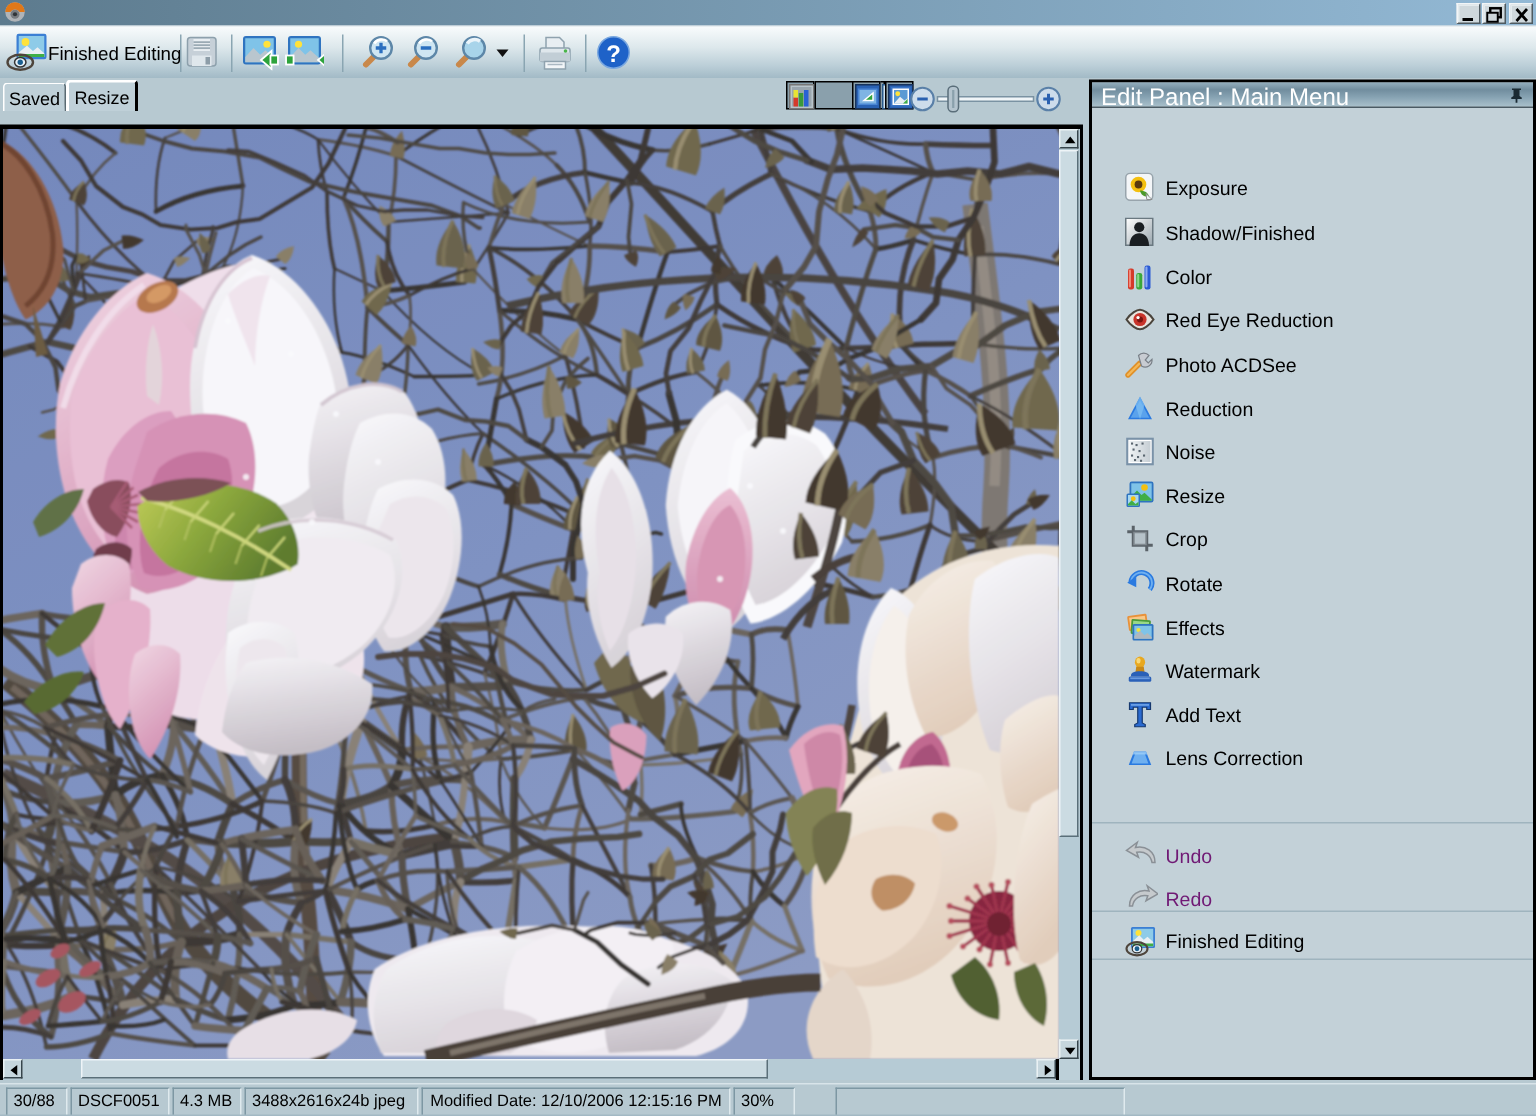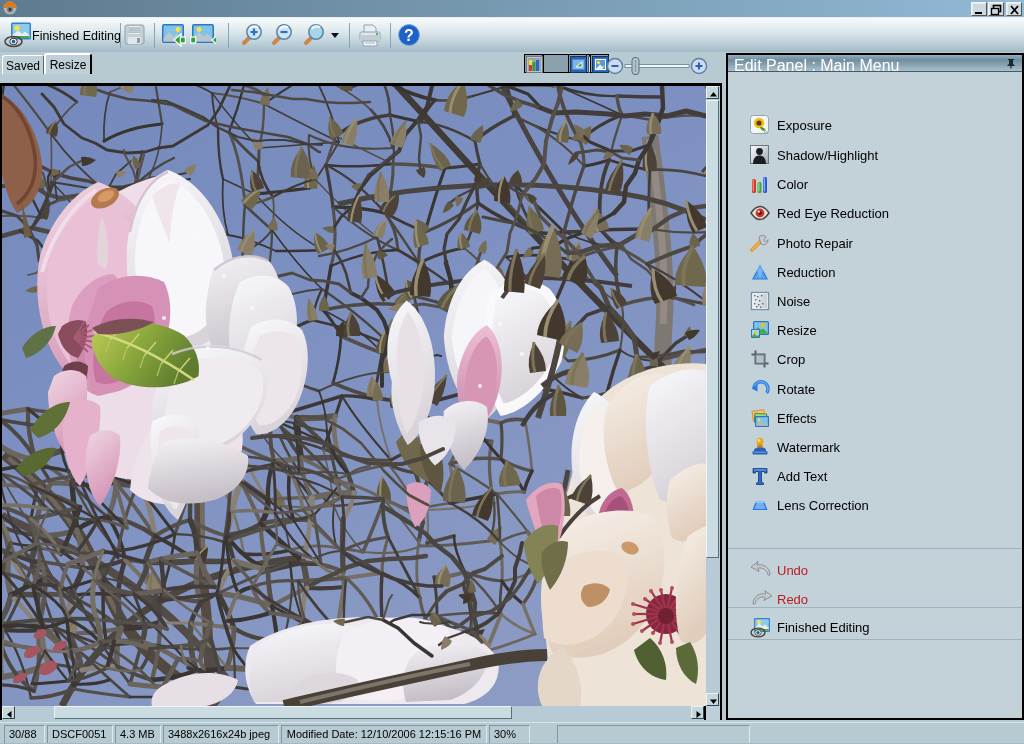--- a/index.html
+++ b/index.html
@@ -22,21 +22,21 @@
 #photo{position:absolute;left:2px;top:3px;width:704px;height:620px;background:#7d94c4;overflow:hidden;}
 
 #vsb{position:absolute;left:706px;top:3px;width:14px;height:620px;background:#b6cbd5;}
 #hsb{position:absolute;left:2px;top:623px;width:702px;height:14px;background:#b6cbd5;}
 .sbbtn{position:absolute;background:#c6d6dd;border:1px solid;border-color:#e9f1f4 #36454c #36454c #e9f1f4;}
 .sbthumb{position:absolute;background:#cbdbe2;border:1px solid;border-color:#eef4f7 #5a6f79 #5a6f79 #eef4f7;}
 #panel{position:absolute;left:726px;top:53px;width:298px;height:667px;background:#c3d1d8;border:2px solid #000;}
 #panelhdr{position:absolute;left:0;top:0;width:294px;height:17px;background:linear-gradient(to bottom,#93aebd 0%,#718d9e 30%,#86a2b2 60%,#a9c0cb 100%);border-bottom:1px solid #4a5a63;}
 #panelhdr span{position:absolute;left:6px;top:2px;font-size:16px;color:#fff;}
 .mitem{position:absolute;left:22px;height:20px;font-size:13px;color:#000;}
-.mitem.gray .mlabel{color:#b91c1c;}
+.mitem.gray .mlabel{color:#701a75;}
 .mitem .mico{position:absolute;left:0;top:0;}
 .mitem .mlabel{position:absolute;left:27px;top:3px;white-space:nowrap;}
 .msep{position:absolute;left:0px;width:294px;height:1px;background:#9fb4be;}
 #statusbar{position:absolute;left:0;top:722px;width:1024px;height:22px;background:#b7c9d1;border-top:1px solid #d8e4e9;}
 .scell{position:absolute;top:2px;height:16px;border:1px solid;border-color:#7d97a3 #dfeaee #dfeaee #7d97a3;font-size:11px;color:#000;padding:2px 4px 16px 4px;white-space:nowrap;overflow:hidden;}
 </style></head>
 <body>
 <div id="titlebar">
  <svg class="ticon" width="14" height="14">
       <circle cx="7" cy="7" r="6.5" fill="#b0b4b8"></circle>
@@ -1496,21 +1496,21 @@
  <div class="mitem" style="top:90px;">
       <svg class="mico" width="20" height="20">
         <rect x="0.5" y="0.5" width="18" height="18" fill="url(#shgrad)" stroke="#6a7880"></rect>
         <linearGradient id="shgrad" x1="0" y1="0" x2="1" y2="1">
           <stop offset="0" stop-color="#ffffff"></stop>
           <stop offset="1" stop-color="#9aa6ae"></stop>
         </linearGradient>
         <circle cx="9.5" cy="6.5" r="3.4" fill="#1a1e22"></circle>
         <path d="M3 19 C3 13 6 10.5 9.5 10.5 C13 10.5 16 13 16 19 Z" fill="#1a1e22"></path>
       </svg>
-      <span class="mlabel">Shadow/Highlight</span>
+      <span class="mlabel">Shadow/Finished</span>
     </div>
  <div class="mitem" style="top:119px;">
       <svg class="mico" width="20" height="20">
         <rect x="2" y="5" width="4" height="14" rx="1.5" fill="#d43a2a"></rect>
         <rect x="2.6" y="5.6" width="1.4" height="12" rx="0.7" fill="#f08a7a"></rect>
         <rect x="7.5" y="8" width="4" height="11" rx="1.5" fill="#3aa83a"></rect>
         <rect x="8.1" y="8.6" width="1.4" height="9" rx="0.7" fill="#8ad88a"></rect>
         <rect x="13" y="3" width="4" height="16" rx="1.5" fill="#2a5ad4"></rect>
         <rect x="13.6" y="3.6" width="1.4" height="14" rx="0.7" fill="#8aaaf0"></rect>
       </svg>
@@ -1524,21 +1524,21 @@
         <circle cx="8.7" cy="8.7" r="1.1" fill="#fff"></circle>
       </svg>
       <span class="mlabel">Red Eye Reduction</span>
     </div>
  <div class="mitem" style="top:178px;">
       <svg class="mico" width="20" height="20">
         <path d="M2 17 L10 9" stroke="#e09028" stroke-width="3.6" stroke-linecap="round"></path>
         <path d="M2 17 L9.5 9.5" stroke="#f4b858" stroke-width="1.4" stroke-linecap="round"></path>
         <path d="M9 4 A4.6 4.6 0 0 1 16 4 L13.5 7 L15.5 9 L18 6.5 A4.6 4.6 0 0 1 11 11 Z" fill="#c8ccd2" stroke="#7a8088" stroke-width="0.8"></path>
       </svg>
-      <span class="mlabel">Photo Repair</span>
+      <span class="mlabel">Photo ACDSee</span>
     </div>
  <div class="mitem" style="top:207px;">
       <svg class="mico" width="20" height="20">
         <path d="M10 2.5 L18 17.5 L2 17.5 Z" fill="#2a7ae0"></path>
         <path d="M10 5 L16.2 16.5 L3.8 16.5 Z" fill="#5aa2ec"></path>
         <path d="M10 2.5 L13 8 L10 17.5 L7 8 Z" fill="#7fc0f4" opacity="0.7"></path>
       </svg>
       <span class="mlabel">Reduction</span>
     </div>
  <div class="mitem" style="top:236px;">

